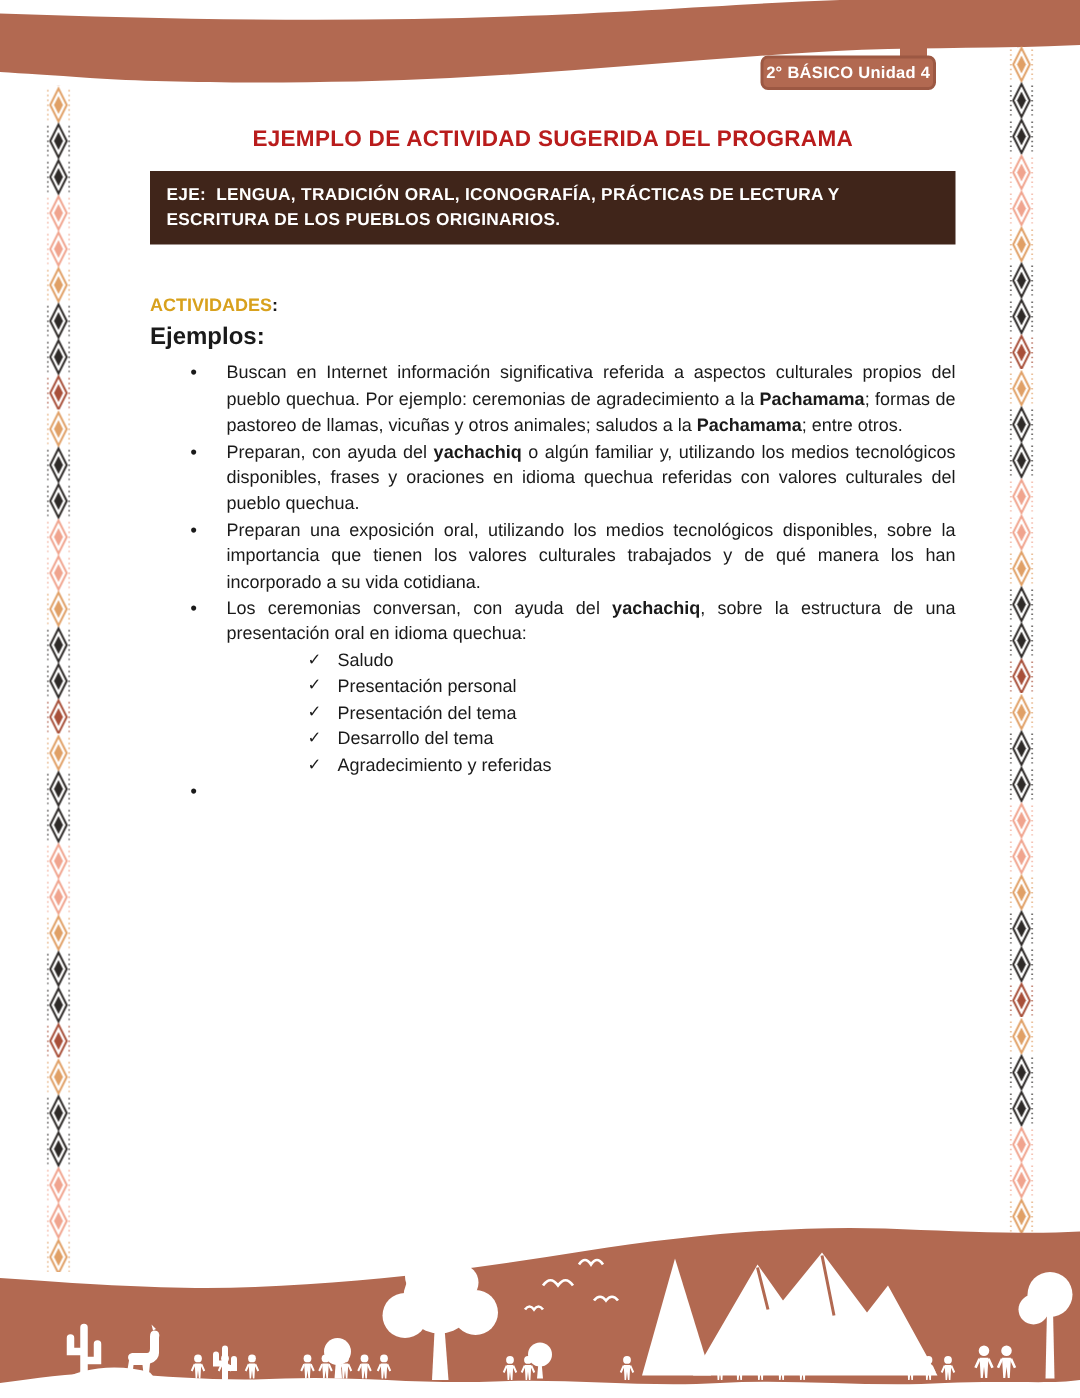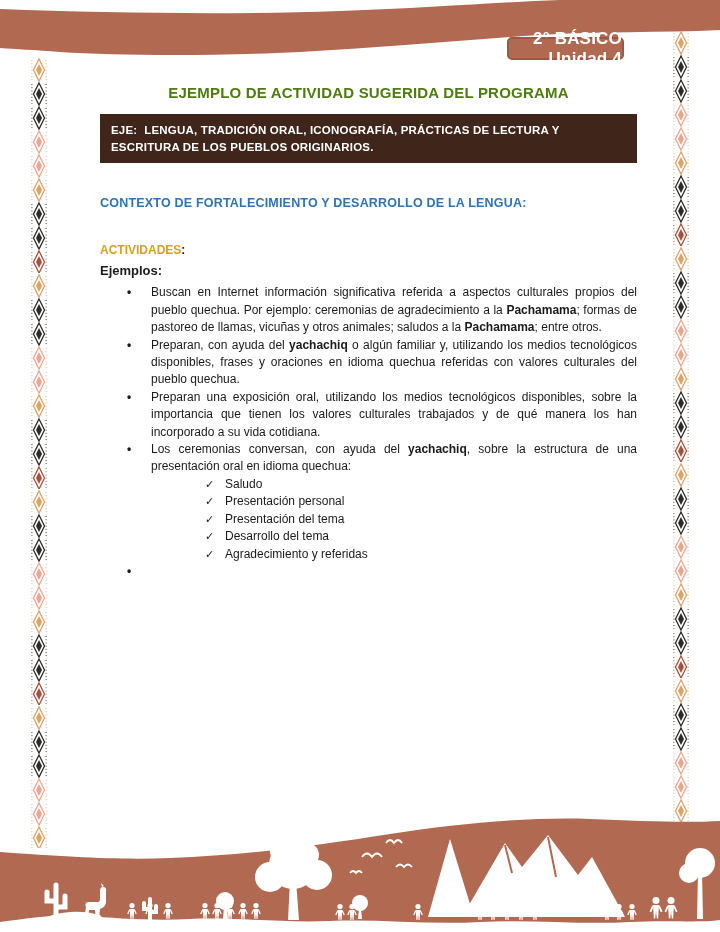--- a/index.html
+++ b/index.html
@@ -18,44 +18,44 @@
     font-family:"Liberation Sans",sans-serif;color:var(--ink);
   }
   
   .header-band{position:absolute;top:0;left:0;width:720px;height:70px;}
   .header-band path{fill:var(--terracotta);}
   .badge-tab{position:absolute;top:26px;left:600px;width:18px;height:16px;background:var(--terracotta);}
   .unit-badge{
     position:absolute;top:37px;left:507px;width:117px;height:23px;
     background:var(--terracotta);border:2px solid var(--terracotta-dark);
     border-radius:5px;display:flex;align-items:center;justify-content:center;
-    color:#fff;font-size:17px;font-weight:bold;letter-spacing:.2px;text-align:right;
+    color:#fff;font-size:11px;font-weight:bold;letter-spacing:.2px;text-align:right;
   }
   
   .textile-left{position:absolute;top:57px;left:31px;}
   .textile-right{position:absolute;top:30px;left:673px;}
   
   .footer-scene{position:absolute;left:0;top:815px;width:720px;height:117px;}
   .footer-scene .land{fill:var(--terracotta);}
   .footer-scene .sil{fill:#ffffff;}
   .footer-scene .ridge{stroke:var(--terracotta);stroke-width:2;fill:none;}
   .footer-scene .stroke-sil{stroke:#ffffff;fill:none;}
   
   .content{position:absolute;left:100px;top:84px;width:537px;}
-  .doc-title{text-align:center;font-size:15px;font-weight:bold;color:#4d7c0f;letter-spacing:.2px;margin-bottom:13px;}
+  .doc-title{text-align:center;font-size:15px;font-weight:bold;color:#b91c1c;letter-spacing:.2px;margin-bottom:13px;}
   .eje-banner{
     background:var(--banner-brown);color:#fff;font-weight:bold;font-size:11.5px;
     line-height:16.5px;padding:8px 11px;min-height:48px;white-space:pre-wrap;letter-spacing:.2px;
   }
   .context-heading{margin-top:33px;color:var(--heading-blue);font-weight:bold;font-size:12.5px;letter-spacing:.2px;}
   .activities-row{display:flex;margin-top:32px;font-size:12px;line-height:17.4px;}
   .activities-label{color:var(--gold);font-weight:bold;white-space:pre;}
   .activities-colon{font-weight:bold;white-space:pre;}
   .activities-desc{font-weight:bold;text-align:justify;flex:1;}
-  .examples-label{font-weight:bold;font-size:13px;margin-top:4px;}
+  .examples-label{font-weight:bold;font-size:16px;margin-top:4px;}
   ul.activity-list{list-style:none;margin:6px 0 0 27px;font-size:12px;line-height:17.4px;}
   ul.activity-list>li{position:relative;padding-left:24px;text-align:justify;}
   ul.activity-list>li>.bullet{position:absolute;left:0;top:0;font-weight:bold;}
   ul.check-list{list-style:none;margin:0 0 0 54px;}
   ul.check-list>li{position:relative;padding-left:20px;text-align:left;}
   ul.check-list>li>.check{position:absolute;left:0;top:0;font-size:11px;}
   b{font-weight:bold;}
 </style>
 </head>
 <body>
@@ -110,21 +110,20 @@
       </pattern>
     </defs>
     <rect width="16" height="792" fill="url(#tpR)"></rect>
   </svg>
 
   <div class="content">
     <div class="doc-title">EJEMPLO DE ACTIVIDAD SUGERIDA DEL PROGRAMA</div>
 
     <div class="eje-banner">EJE:  LENGUA, TRADICIÓN ORAL, ICONOGRAFÍA, PRÁCTICAS DE LECTURA Y ESCRITURA DE LOS PUEBLOS ORIGINARIOS.</div>
 
-    <div class="context-heading">CONTEXTO DE FORTALECIMIENTO Y DESARROLLO DE LA LENGUA:</div>
 
     <div class="activities-row">
       <span class="activities-label">ACTIVIDADES</span>
         <span class="activities-colon">: </span>
     </div>
 
     <div class="examples-label">Ejemplos:</div>
 
     <ul class="activity-list" id="activity-list">
         <li><span class="bullet">•</span><span>Buscan en Internet información significativa referida a aspectos culturales propios del pueblo quechua. Por ejemplo: ceremonias de agradecimiento a la </span><b>Pachamama</b><span>; formas de pastoreo de llamas, vicuñas y otros animales; saludos a la </span><b>Pachamama</b><span>; entre otros.</span></li>

